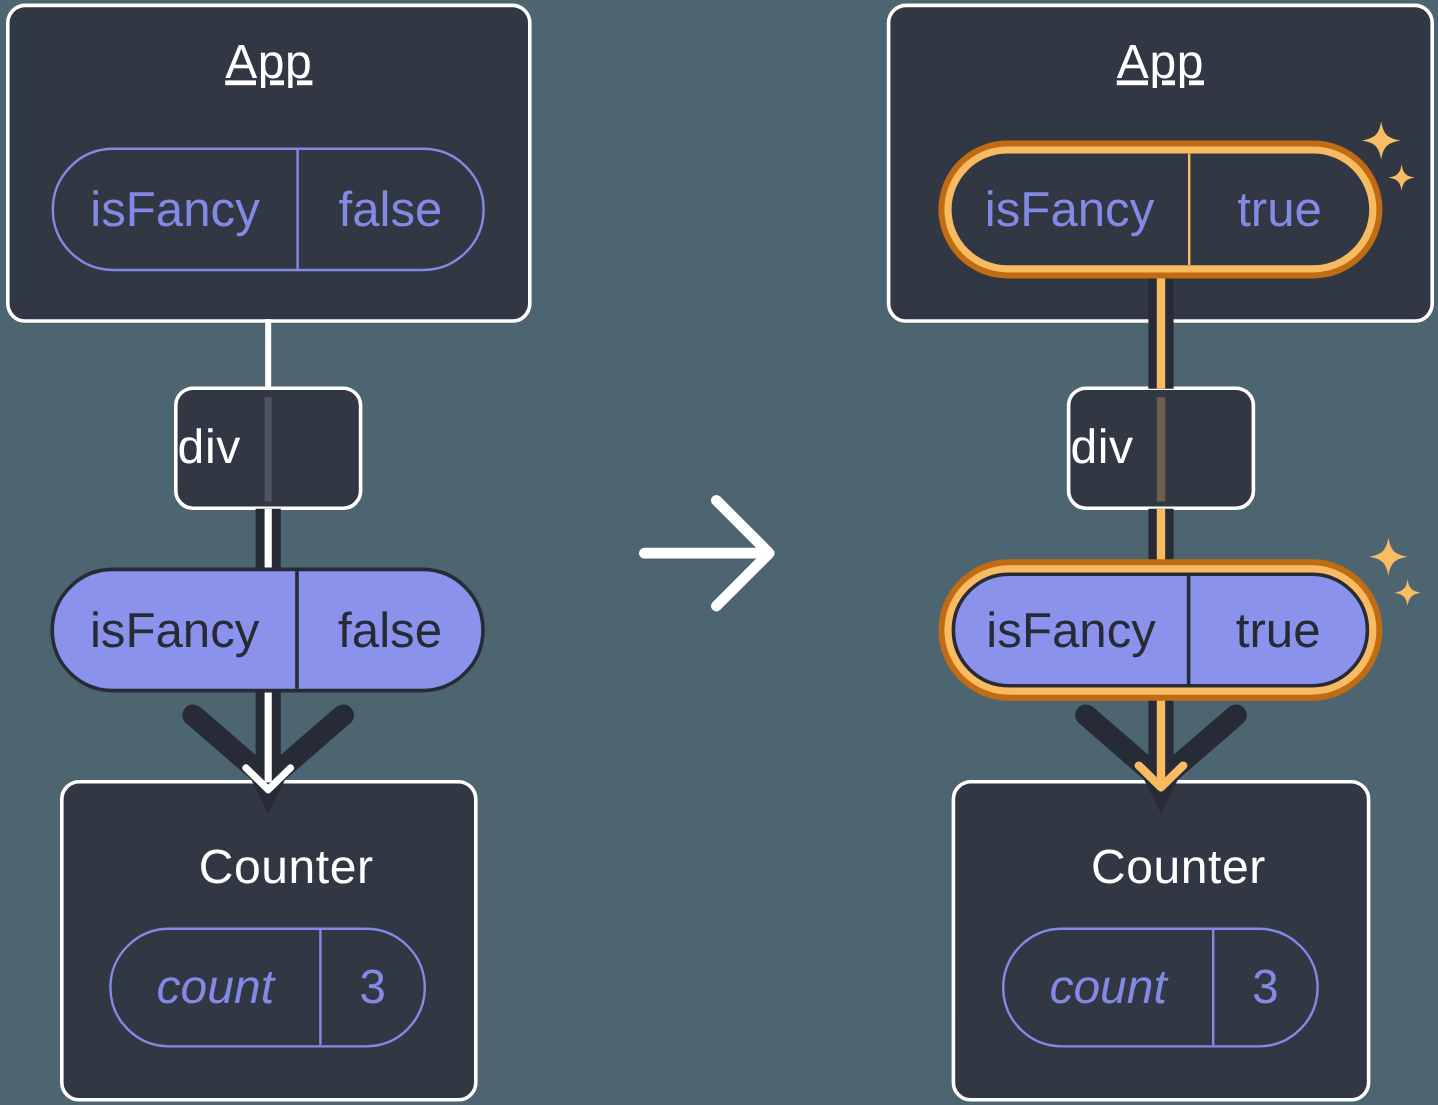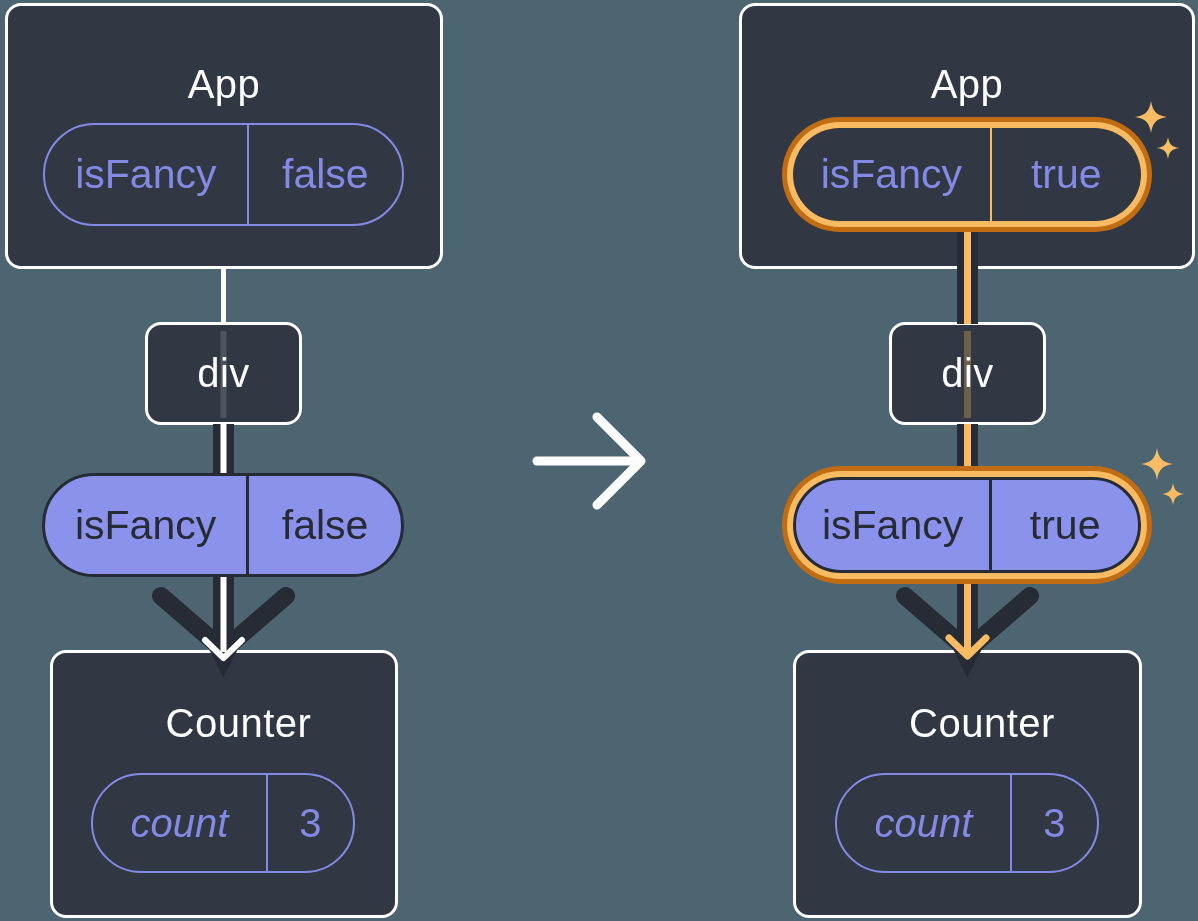--- a/index.html
+++ b/index.html
@@ -1,23 +1,23 @@
 <!DOCTYPE html>
 <html><head>
 <meta charset="utf-8">
 <style>
   html,body{margin:0;padding:0;background:#4D6570;font-family:"Liberation Sans",sans-serif;}
   .stage{position:relative;width:1198px;height:921px;background:#4D6570;overflow:hidden;}
 
   
   .box{position:absolute;background:#323843;border:3px solid #fff;border-radius:16px;box-sizing:border-box;}
   .box-label{position:relative;z-index:3;color:#fff;font-size:40px;font-weight:500;text-align:center;letter-spacing:0.5px;}
-  .title-pad-app{padding-top:56px;}
+  .title-pad-app{padding-top:24px;text-decoration:underline;}
   .title-pad-counter{padding-top:48px;padding-left:29px;}
-  .divbox{display:flex;align-items:center;justify-content:center;}
+  .divbox{display:flex;align-items:center;}
 
   
   svg.connectors{position:absolute;left:0;top:0;z-index:2;pointer-events:none;}
 
   
   .pill{position:absolute;z-index:3;display:flex;align-items:stretch;border-radius:999px;box-sizing:border-box;font-size:41px;justify-content:space-between;}
   .pill .cell{display:flex;align-items:center;justify-content:center;}
   .pill .key{flex:0 0 56.5%;}
   .pill .val{flex:1 1 auto;}
   .pill.kv66 .key{flex:0 0 66.5%;font-style:italic;}

